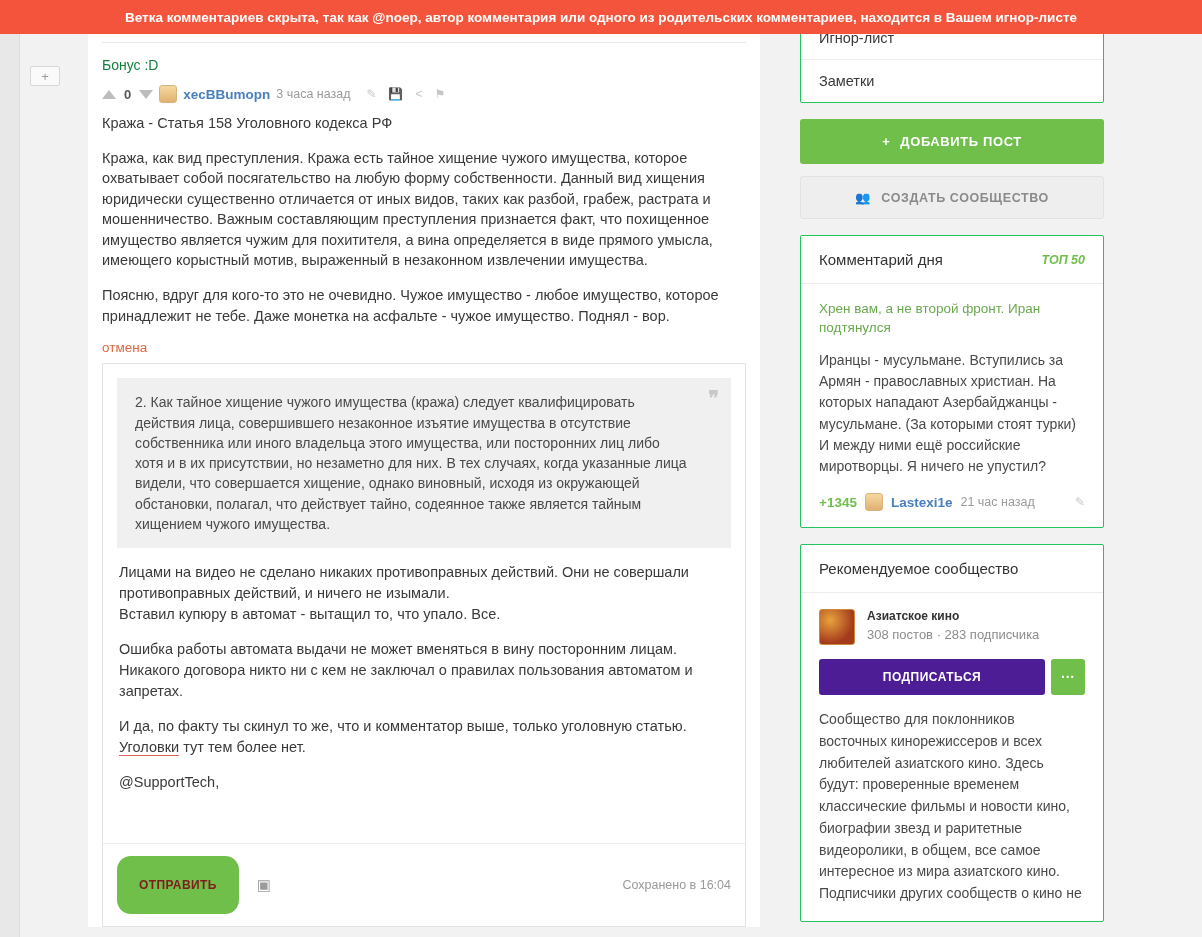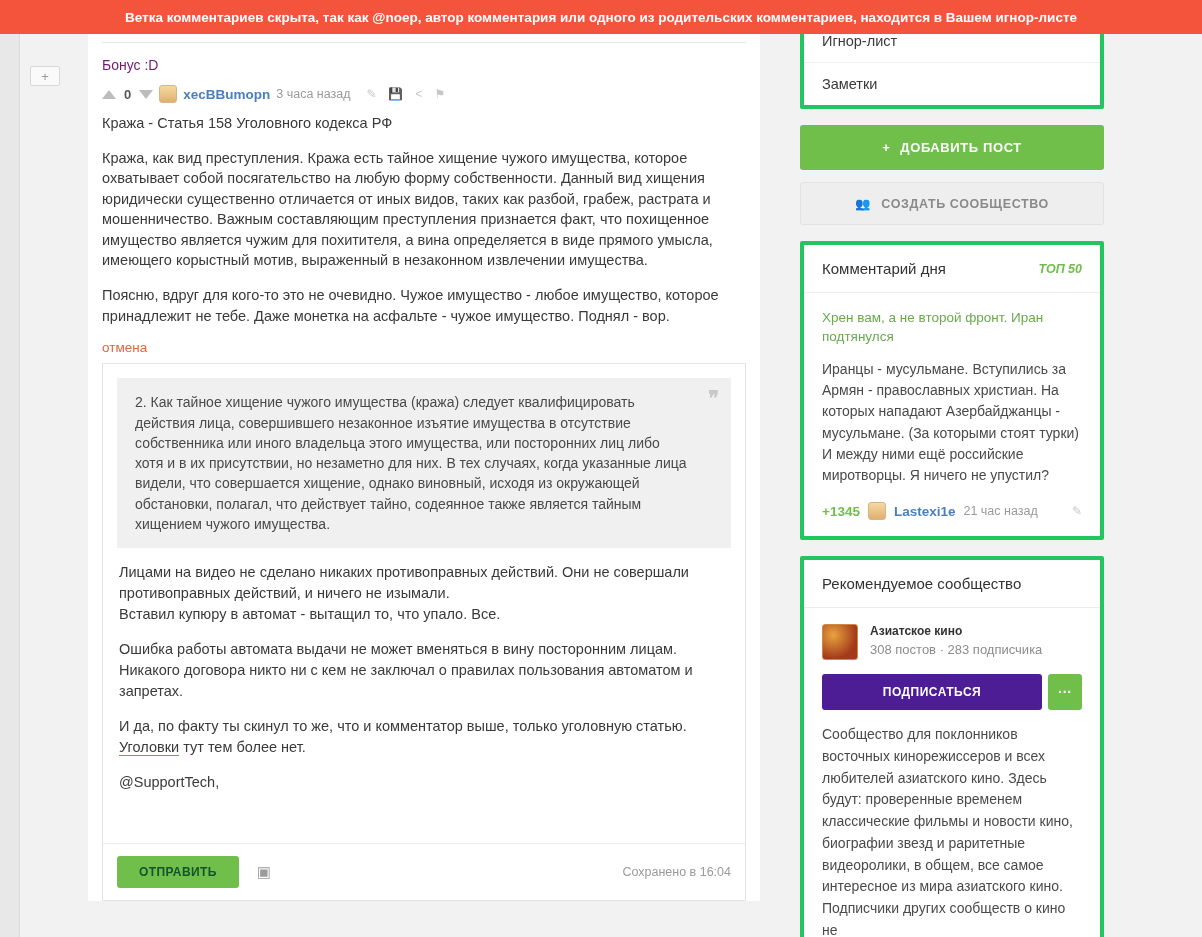--- a/index.html
+++ b/index.html
@@ -44,21 +44,21 @@
     position: absolute; left: 88px; top: 20px;
     width: 672px;
     background: #fff;
   }
   .reply-top {
     color: #6aa84f; font-size: 13px; padding: 0 14px; height: 10px; overflow: hidden;
   }
   .divider { border-top: 1px solid #e6e6e6; margin: 12px 14px 0 14px; }
 
   .bonus {
-    color: #701a75; font-size: 14px; padding: 14px 14px 0 14px;
+    color: #15803d; font-size: 14px; padding: 14px 14px 0 14px;
   }
 
   
   .cmt-head {
     display: flex; align-items: center; gap: 6px;
     padding: 12px 14px 0 14px;
     font-size: 13px; color: #777;
   }
   .arrow-up, .arrow-down {
     width: 0; height: 0; border-left: 7px solid transparent;
@@ -101,31 +101,31 @@
   }
   .editor-text { padding: 14px 16px 6px 16px; font-size: 14.5px; line-height: 1.45; color: #3a3a3a; }
   .editor-text p { margin: 0 0 14px 0; }
   .ul-link { border-bottom: 1px solid #d66; }
   .editor-foot {
     display: flex; align-items: center;
     border-top: 1px solid #ececec;
     padding: 12px 14px; margin-top: 30px;
   }
   .btn-send {
-    background: #6fbf4a; color: #14532d; border: none;
-    padding: 9px 22px; font-size: 12px; font-weight: bold;
-    letter-spacing: .4px; border-radius: 3px; cursor: pointer;
+    background: #6fbf4a; color: #7f1d1d; border: none;
+    padding: 22px 22px; font-size: 12px; font-weight: bold;
+    letter-spacing: .4px; border-radius: 14px; cursor: pointer;
   }
   .cam-icon { margin-left: 18px; color: #9b9b9b; font-size: 15px; cursor: pointer; }
   .saved { margin-left: auto; color: #9a9a9a; font-size: 12.5px; }
 
   
   .side { position: absolute; left: 800px; top: 34px; width: 304px; }
   .card {
-    background: #fff; border: 4px solid #22c55e; border-radius: 2px;
+    background: #fff; border: 1px solid #22c55e; border-radius: 2px;
     margin-bottom: 16px;
   }
   .menu-row {
     padding: 13px 18px; font-size: 14.5px; color: #3a3a3a; cursor: pointer;
   }
   .menu-row + .menu-row { border-top: 1px solid #efefef; }
 
   .btn-add {
     width: 100%; background: #6fbf4a; color: #fff; border: none;
     padding: 15px 0; font-size: 13px; font-weight: bold; letter-spacing: .6px;

